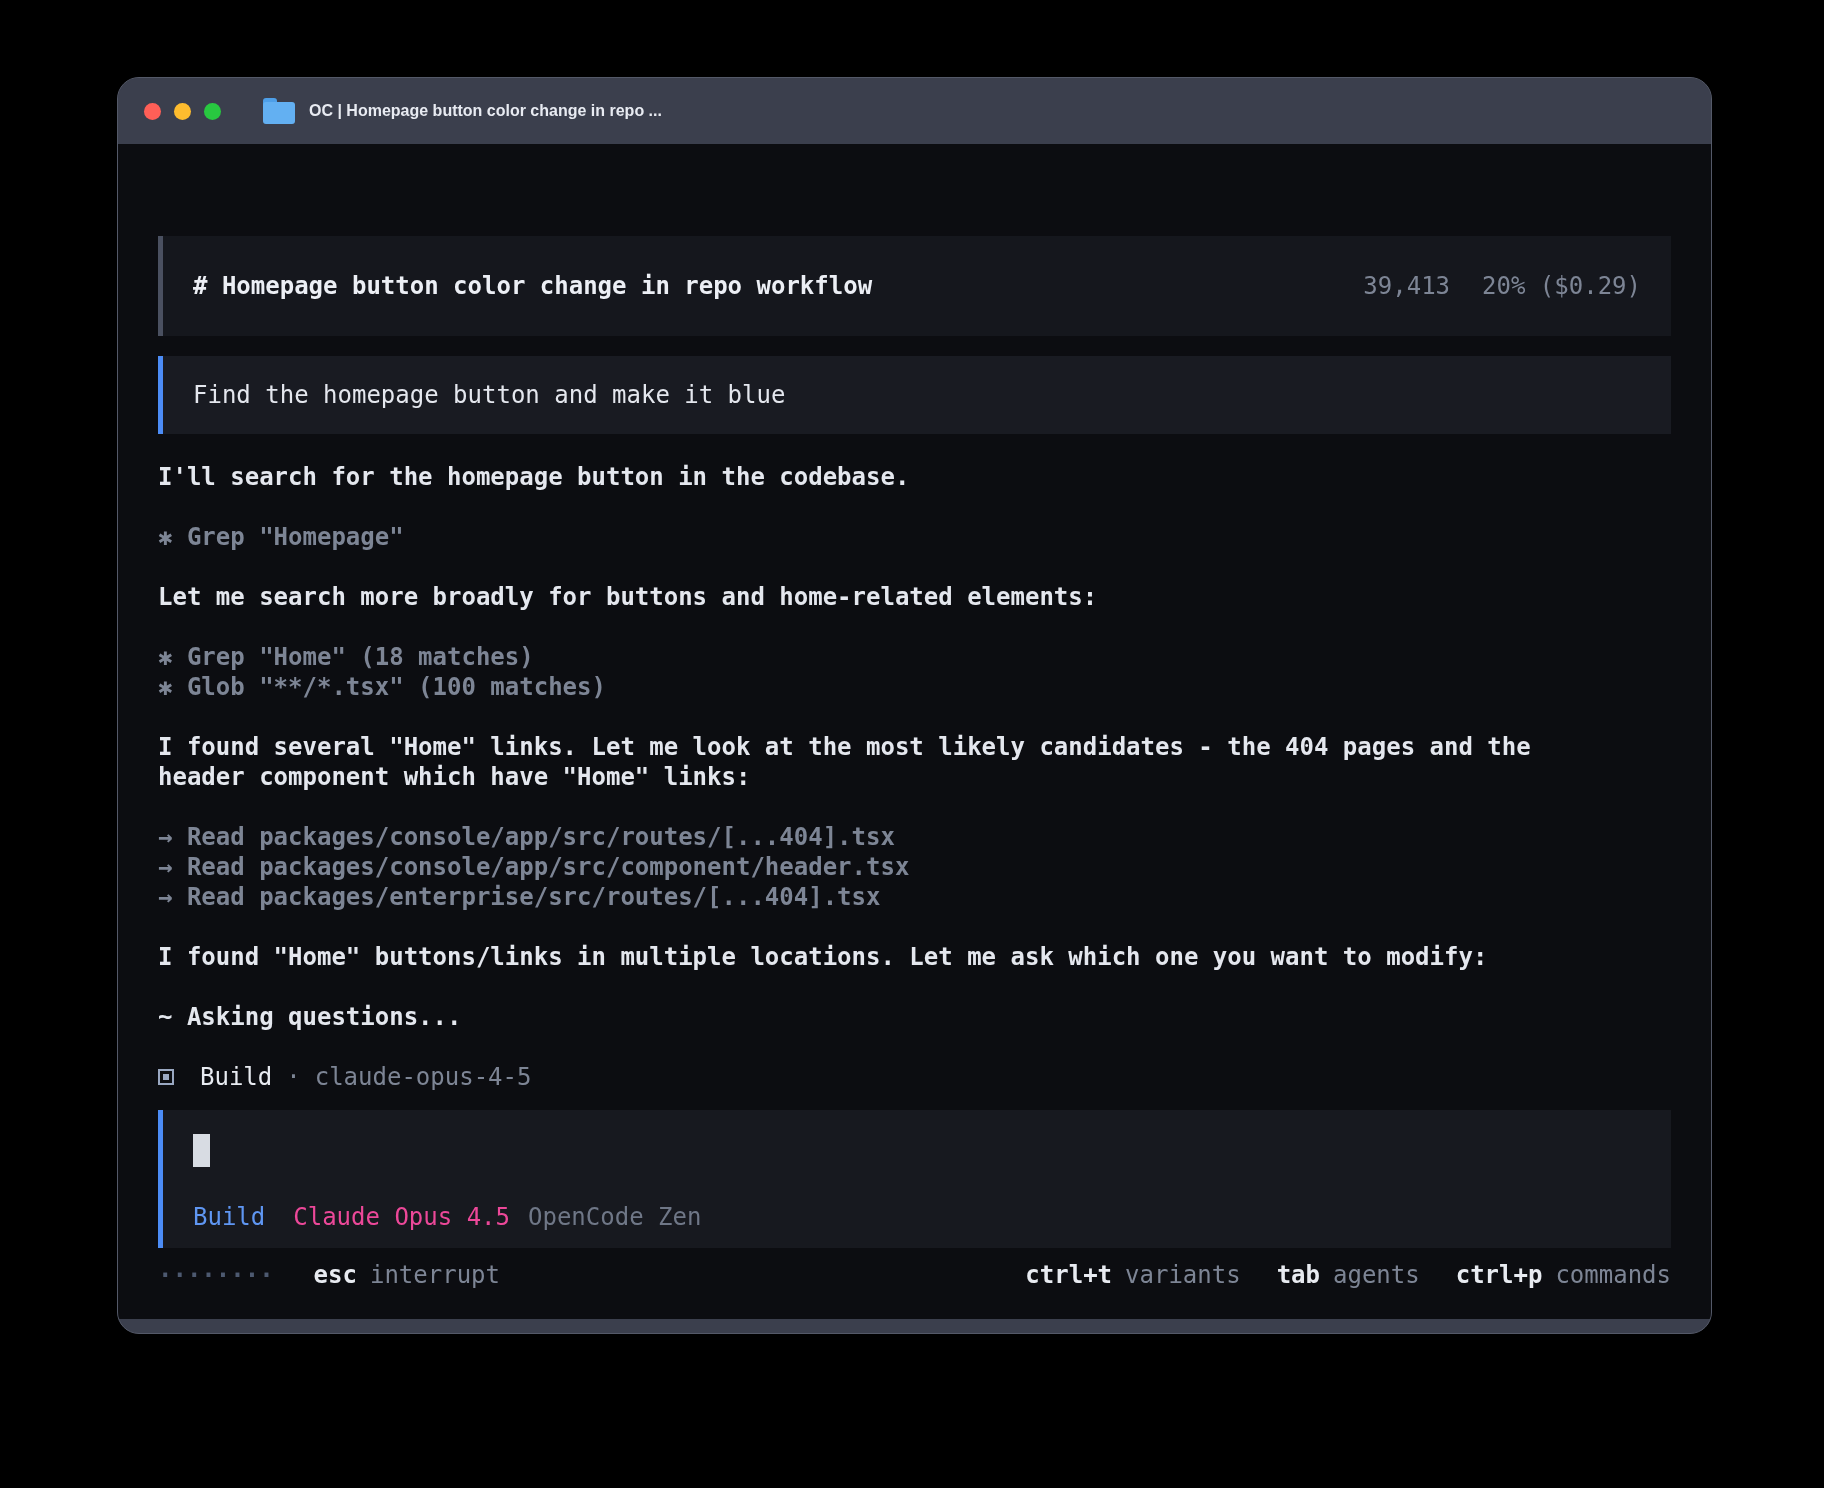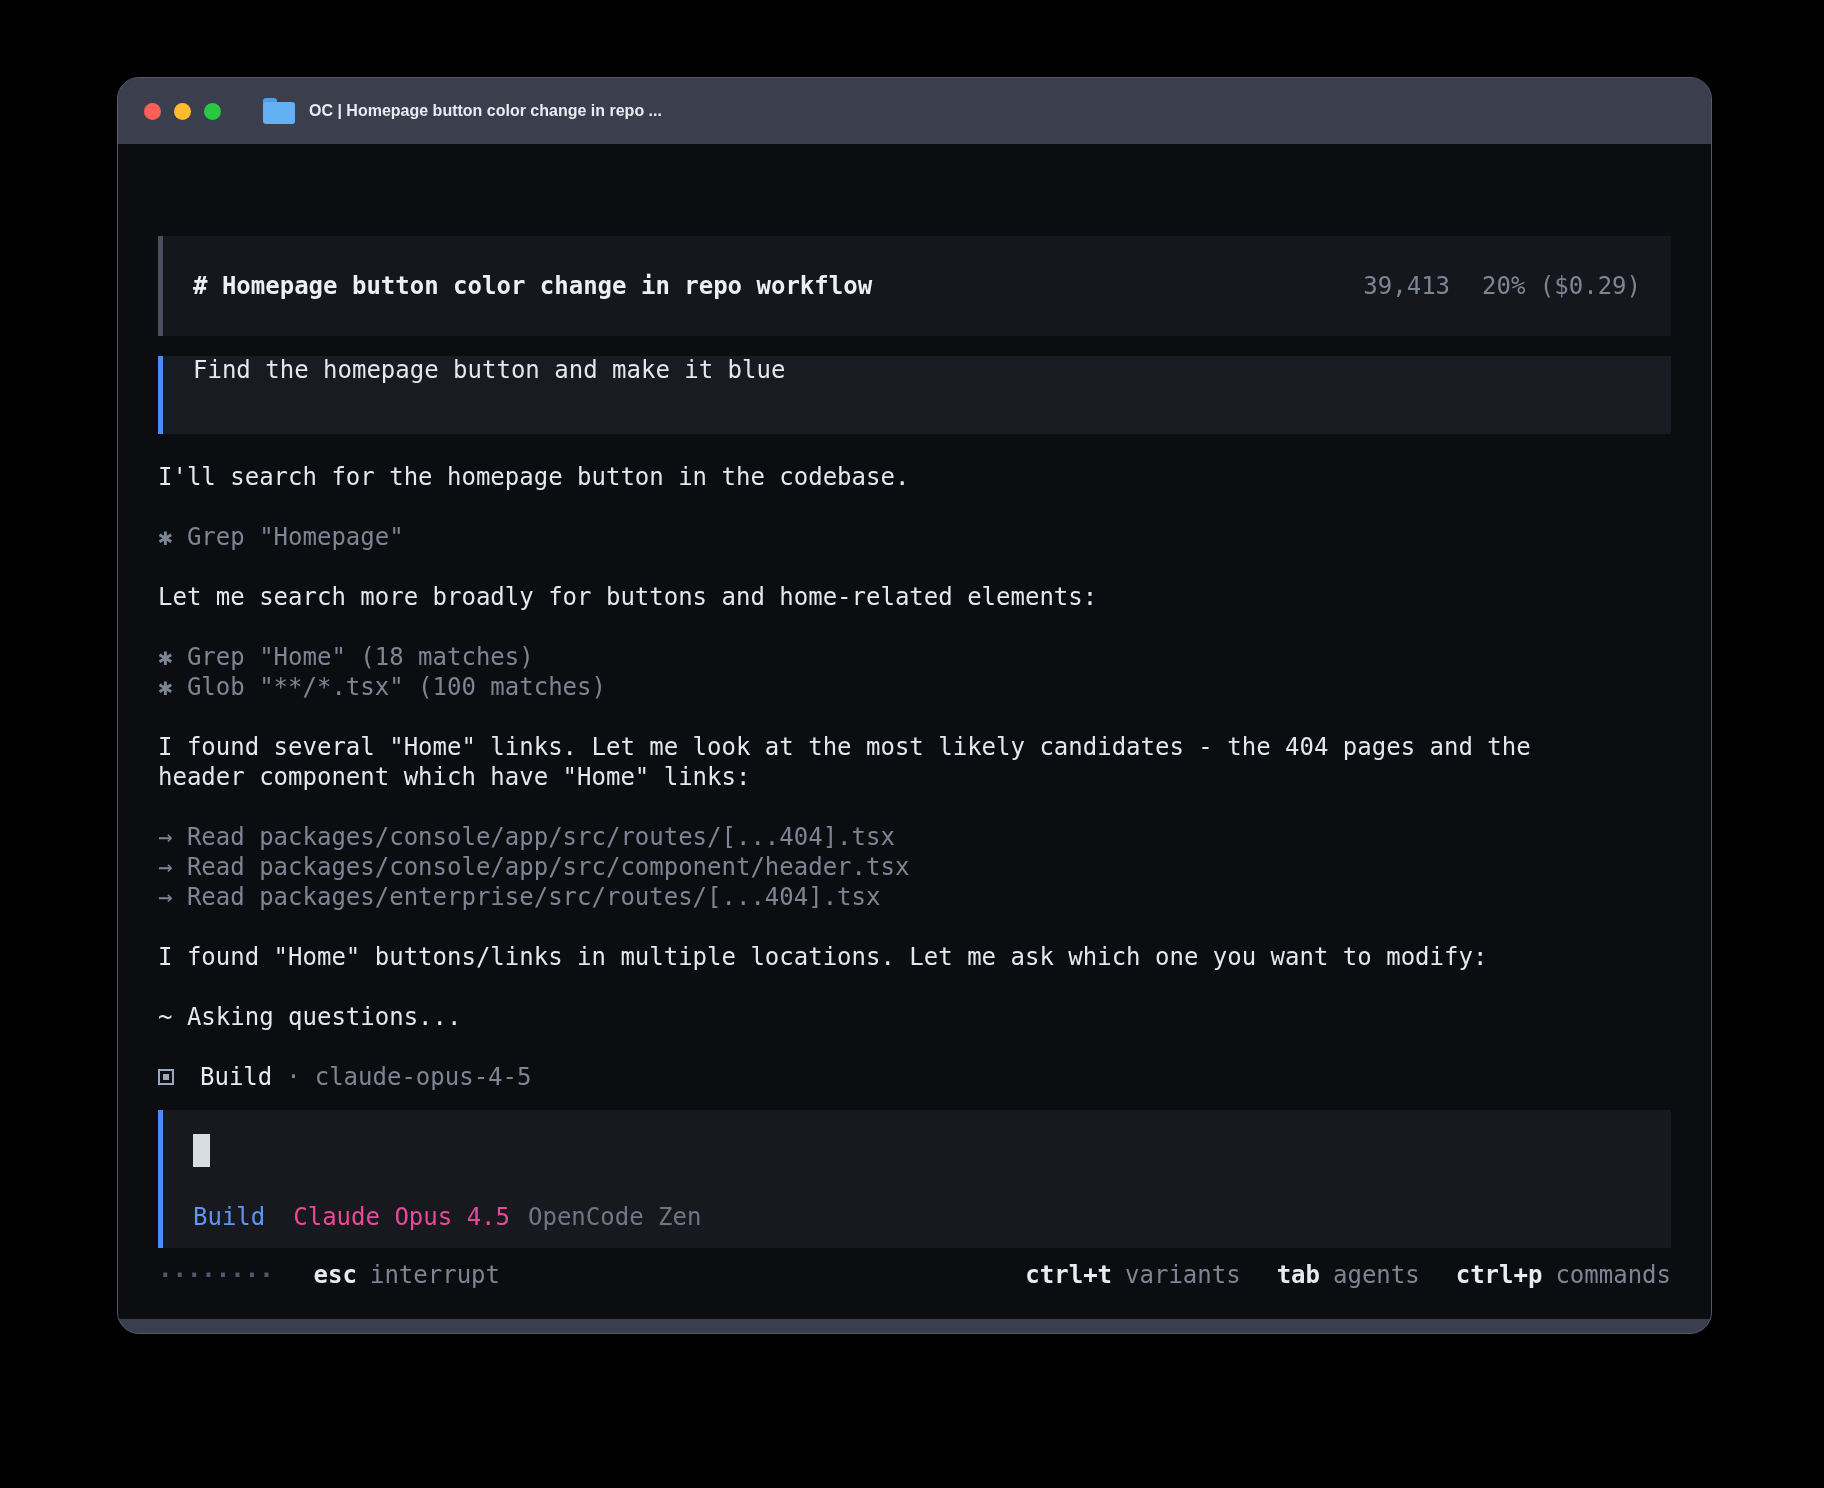--- a/index.html
+++ b/index.html
@@ -45,25 +45,25 @@
     display:flex; align-items:center; justify-content:space-between;
     padding:0 30px;
   }
   .header-title { font-weight:bold; color:#eceff5; white-space:pre; }
   .header-stats { color:#7d8595; white-space:pre; }
   .header-stats .cost { margin-left:32px; }
 
   .user-box {
     margin-top:20px; height:78px; flex:none;
     background:#191b22; border-left:5px solid #4c8cf6;
-    display:flex; padding:0 30px; white-space:pre;
+    display:flex; align-items:center; padding:0 30px; white-space:pre;
   }
 
   .conversation { margin-top:28px; flex:none; }
-  .block { margin-bottom:30px; }
+  .block { margin-bottom:30px;font-weight:bold; }
   .line { line-height:30px; white-space:pre; }
   .block.text .line { color:#e4e7ee; }
   .block.tool .line { color:#7d8595; }
 
   .agent-row { display:flex; align-items:center; flex:none; height:30px; }
   .agent-icon {
     width:16px; height:16px; border:2px solid #9aa8c2;
     display:flex; align-items:center; justify-content:center; flex:none;
   }
   .agent-icon .inner { width:6px; height:6px; background:#9aa8c2; }

